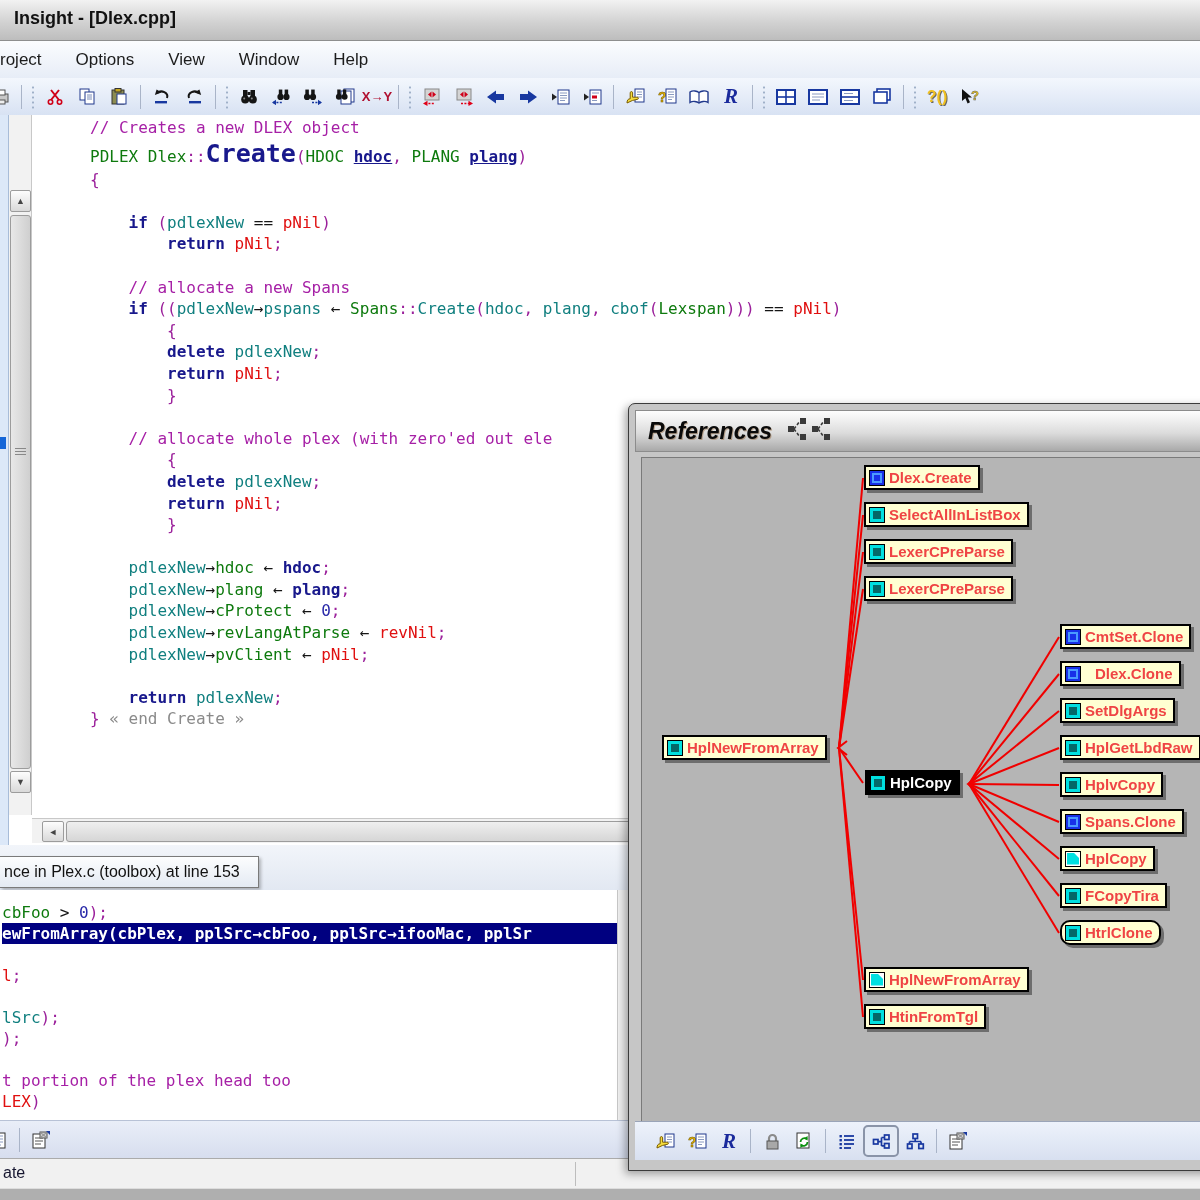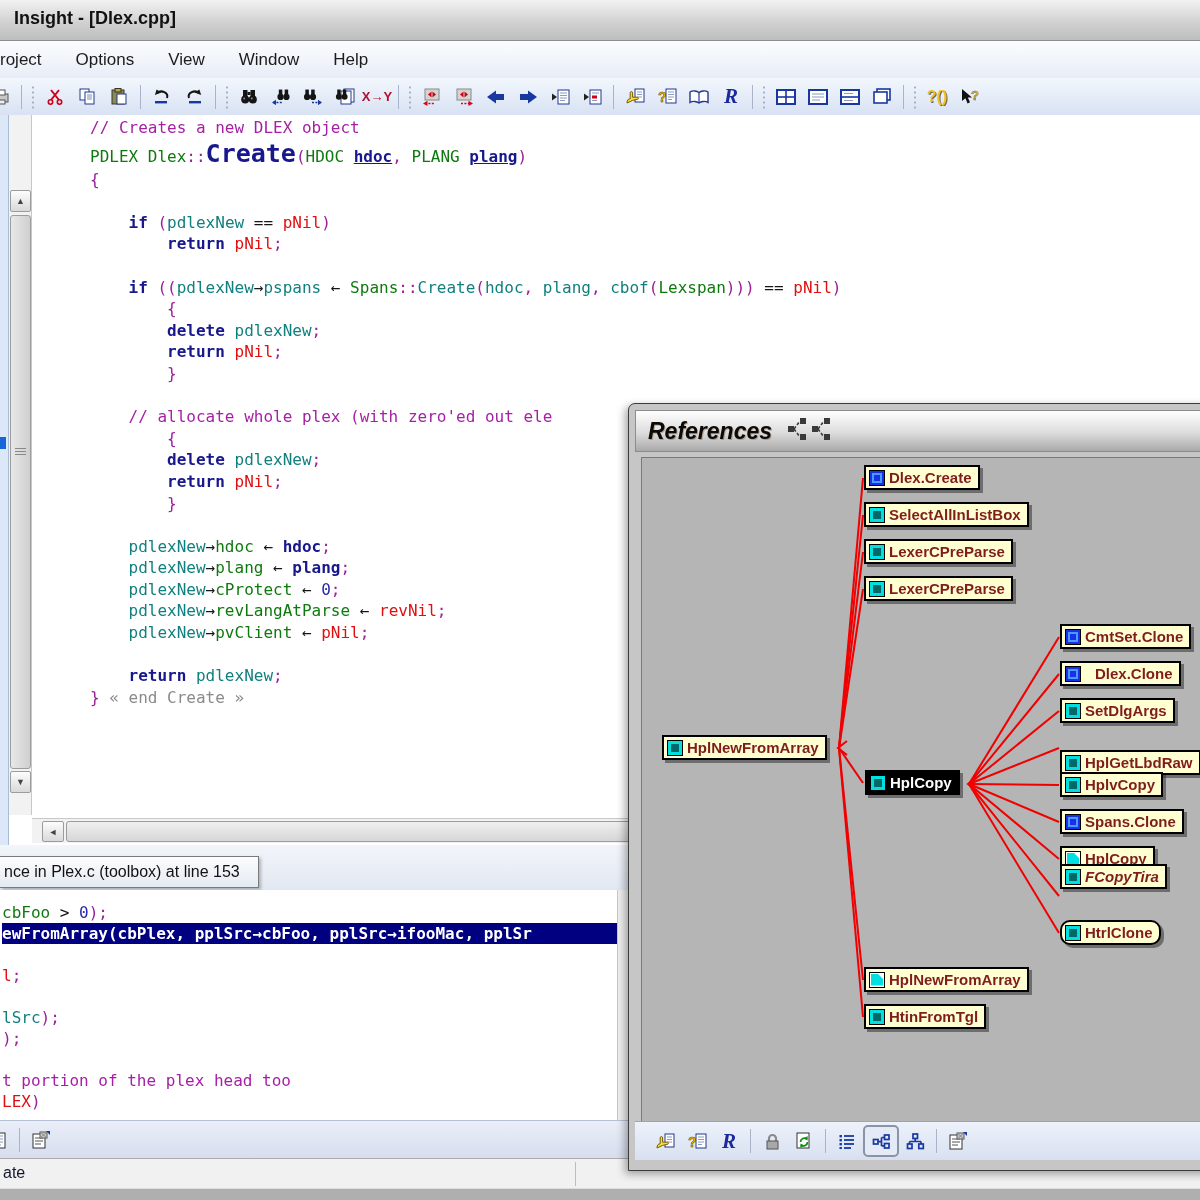--- a/index.html
+++ b/index.html
@@ -70,21 +70,21 @@
     border:1px solid #3C3C3C;border-radius:7px 0 0 0;box-shadow:-3px 3px 8px rgba(0,0,0,.35);overflow:hidden}
   #reftitle{position:absolute;left:6px;top:6px;right:0;height:40px;
     background:linear-gradient(#FEFEFE,#DCDCDC 55%,#A9A9A9);border:1px solid #8C8C8C;display:flex;align-items:center}
   #reftitle .t{font-size:23px;font-weight:bold;font-style:italic;color:#0A0A0A;margin-left:12px;
     text-shadow:1px 1px 0 rgba(120,60,0,.35)}
   #refcanvas{position:absolute;left:12px;top:53px;width:572px;height:664px;background:#B5B5B5;
     border-top:1px solid #7A7A7A;border-left:1px solid #7A7A7A;overflow:hidden}
   #refcanvas svg{position:absolute;left:0;top:0;pointer-events:none}
   .refnode{position:absolute;height:21px;background:#FFFFD2;border:2px solid #000;
     box-shadow:3px 3px 0 rgba(50,50,50,.55);display:flex;align-items:center;gap:4px;
-    padding:0 6px 0 3px;font-size:15px;font-weight:bold;color:#7f1d1d;white-space:nowrap}
+    padding:0 6px 0 3px;font-size:15px;font-weight:bold;color:#ef4444;white-space:nowrap}
   .refnode.selnode{background:#000;color:#fff}
   .nicon{width:14px;height:14px;border:1px solid #000;background:#00E0E0;position:relative;flex:none}
   .nicon::after{content:"";position:absolute;left:3px;top:3px;right:3px;bottom:3px;background:#046868}
   .nicon.m{background:#1830E8}
   .nicon.m::after{background:transparent;border:2px solid #4A9AFF;left:2px;top:2px;right:2px;bottom:2px}
   .nicon.p{background:#fff}
   .nicon.p::after{left:1px;top:1px;right:1px;bottom:1px;background:#00E0E0;
     clip-path:polygon(0 0,55% 0,100% 45%,100% 100%,0 100%)}
   #reftoolbar{position:absolute;left:6px;top:717px;right:0;height:38px;
     background:linear-gradient(#EDF2FB,#D8E0F0);border-top:1px solid #9AA4B8;display:flex;align-items:center;padding-left:14px}
@@ -319,20 +319,21 @@
 </div>
 <div class="abs" id="editor">
   <div class="codearea">
       <div class="cl"><span class="com">// Creates a new DLEX object</span></div>
       <div class="cl tall"><span class="typ">PDLEX </span><span class="typ">Dlex</span><span class="pun">::</span><span class="fnbig">Create</span><span class="pun">(</span><span class="typ">HDOC </span><span class="par">hdoc</span><span class="pun">, </span><span class="typ">PLANG </span><span class="par">plang</span><span class="pun">)</span></div>
       <div class="cl"><span class="pun">{</span></div>
       <div class="cl">&nbsp;</div>
       <div class="cl"><span>    </span><span class="kw">if </span><span class="pun">(</span><span class="id">pdlexNew </span><span class="op">== </span><span class="red">pNil</span><span class="pun">)</span></div>
       <div class="cl"><span>        </span><span class="kw">return </span><span class="red">pNil</span><span class="pun">;</span></div>
       <div class="cl">&nbsp;</div>
+      <div class="cl"><span>    </span><span class="com">// allocate a new Spans</span></div>
       <div class="cl"><span>    </span><span class="kw">if </span><span class="pun">((</span><span class="id">pdlexNew</span><span class="op">→</span><span class="id">pspans </span><span class="op">← </span><span class="typ">Spans</span><span class="pun">::</span><span class="id">Create</span><span class="pun">(</span><span class="id">hdoc</span><span class="pun">, </span><span class="id">plang</span><span class="pun">, </span><span class="id">cbof</span><span class="pun">(</span><span class="typ">Lexspan</span><span class="pun">)))</span><span class="op"> == </span><span class="red">pNil</span><span class="pun">)</span></div>
       <div class="cl"><span>        </span><span class="pun">{</span></div>
       <div class="cl"><span>        </span><span class="kw">delete </span><span class="id">pdlexNew</span><span class="pun">;</span></div>
       <div class="cl"><span>        </span><span class="kw">return </span><span class="red">pNil</span><span class="pun">;</span></div>
       <div class="cl"><span>        </span><span class="pun">}</span></div>
       <div class="cl">&nbsp;</div>
       <div class="cl"><span>    </span><span class="com">// allocate whole plex (with zero'ed out ele</span></div>
       <div class="cl"><span>        </span><span class="pun">{</span></div>
       <div class="cl"><span>        </span><span class="kw">delete </span><span class="id">pdlexNew</span><span class="pun">;</span></div>
       <div class="cl"><span>        </span><span class="kw">return </span><span class="red">pNil</span><span class="pun">;</span></div>
@@ -468,37 +469,37 @@
         <span>CmtSet.Clone</span>
       </div>
       <div class="refnode" style="left: 418px; top: 203px; gap: 14px;">
         <span class="nicon m"></span>
         <span>Dlex.Clone</span>
       </div>
       <div class="refnode" style="left: 418px; top: 240px;">
         <span class="nicon f"></span>
         <span>SetDlgArgs</span>
       </div>
-      <div class="refnode" style="left: 418px; top: 292px;">
+      <div class="refnode" style="left: 418px; top: 277px;">
         <span class="nicon f"></span>
         <span>HplGetLbdRaw</span>
       </div>
       <div class="refnode" style="left: 418px; top: 314px;">
         <span class="nicon f"></span>
         <span>HplvCopy</span>
       </div>
       <div class="refnode" style="left: 418px; top: 351px;">
         <span class="nicon m"></span>
         <span>Spans.Clone</span>
       </div>
       <div class="refnode" style="left: 418px; top: 388px;">
         <span class="nicon p"></span>
         <span>HplCopy</span>
       </div>
-      <div class="refnode" style="left: 418px; top: 406px; font-style: italic;">
+      <div class="refnode" style="left: 418px; top: 425px;">
         <span class="nicon f"></span>
         <span>FCopyTira</span>
       </div>
       <div class="refnode" style="left: 418px; top: 462px; border-radius: 10px;">
         <span class="nicon f"></span>
         <span>HtrlClone</span>
       </div>
       <div class="refnode" style="left: 222px; top: 509px;">
         <span class="nicon p"></span>
         <span>HplNewFromArray</span>

